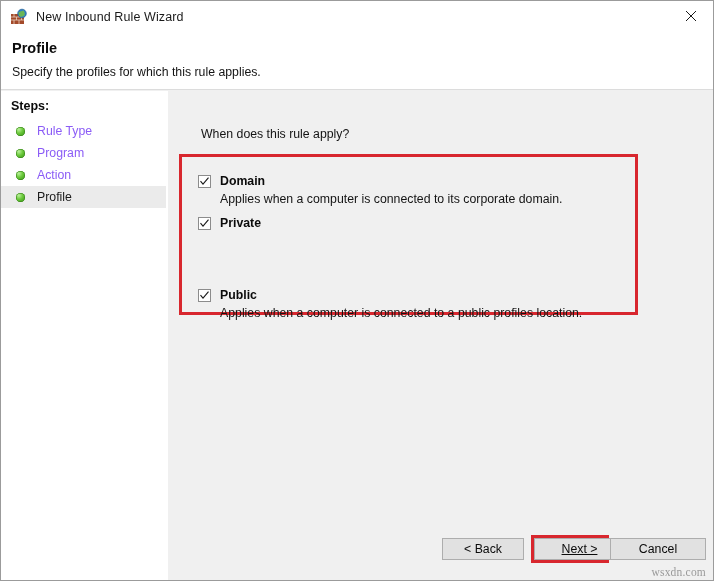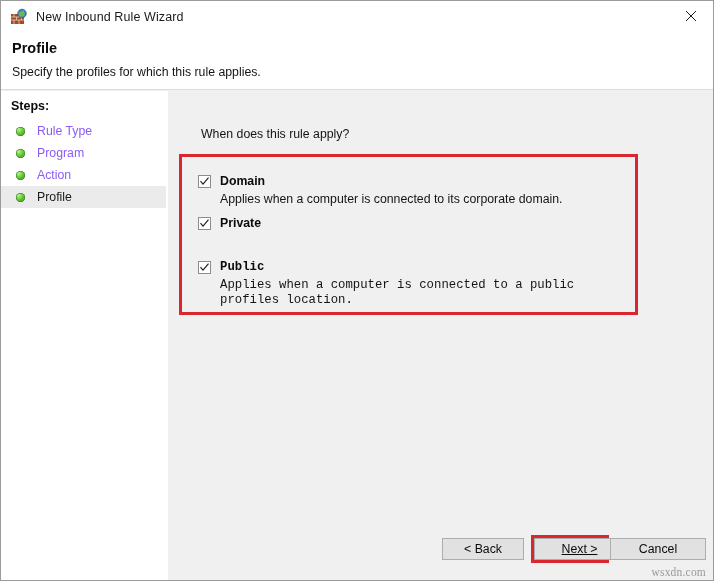--- a/index.html
+++ b/index.html
@@ -330,21 +330,21 @@
       <div class="option-head">
         <span class="checkbox">
           <svg width="11" height="11" viewBox="0 0 11 11">
             <polyline points="1.5,5.2 4,8.2 9.5,1.6" fill="none" stroke="#1a1a1a" stroke-width="1.1"></polyline>
           </svg>
         </span>
         <span class="option-title">Private</span>
       </div>
     </div>
 
-    <div class="option" style="top:168px;font-family:Liberation Mono, monospace;">
+    <div class="option" style="top:196px;">
       <div class="option-head">
         <span class="checkbox">
           <svg width="11" height="11" viewBox="0 0 11 11">
             <polyline points="1.5,5.2 4,8.2 9.5,1.6" fill="none" stroke="#1a1a1a" stroke-width="1.1"></polyline>
           </svg>
         </span>
         <span class="option-title">Public</span>
       </div>
       <div class="option-desc">Applies when a computer is connected to a public profiles location.</div>
     </div>

